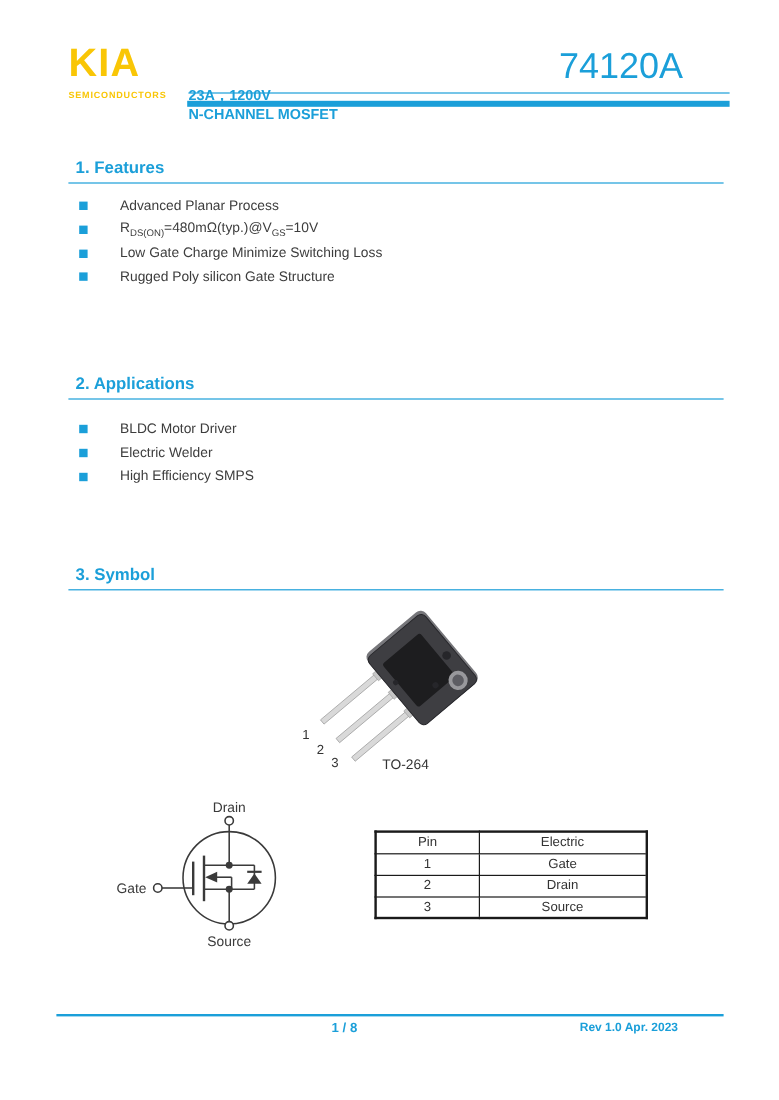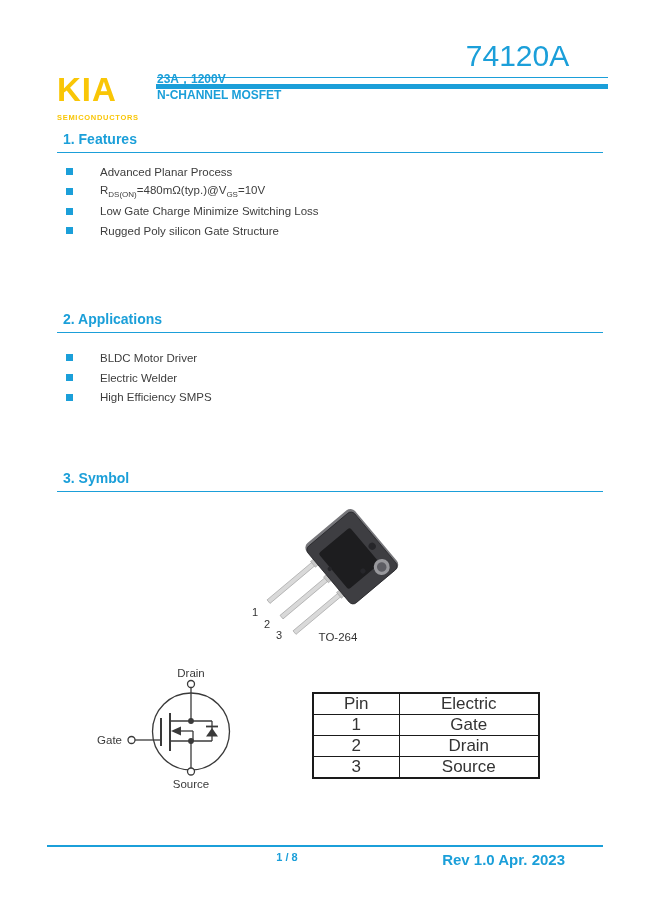--- a/index.html
+++ b/index.html
@@ -6,21 +6,21 @@
     --accent:#1B9FD9;
     --yellow:#F9C606;
     --ink:#3D3D3D;
   }
   *{box-sizing:border-box;margin:0;padding:0;}
   html,body{background:#fff;}
   body{font-family:"Liberation Sans","DejaVu Sans",sans-serif;}
   .page{position:relative;width:649px;height:917px;background:#fff;overflow:hidden;}
 
   
-  .logo{position:absolute;left:57px;top:36px;color:var(--yellow);margin-top:38px;}
+  .logo{position:absolute;left:57px;top:36px;color:var(--yellow);}
   .logo-main{font-size:33px;font-weight:bold;line-height:32px;letter-spacing:1px;}
   .logo-sub{font-size:7.5px;font-weight:bold;letter-spacing:0.7px;margin-top:7px;}
   .header-title{position:absolute;left:157px;top:37px;color:var(--accent);font-weight:bold;font-size:12px;line-height:15.5px;margin-top:35px;}
   .part-number{position:absolute;left:440px;top:41px;width:155px;text-align:center;font-size:30px;font-weight:400;color:var(--accent);line-height:30px;}
   .header-thin-line{position:absolute;left:157px;top:77px;width:451px;height:1px;background:var(--accent);}
   .header-thick-line{position:absolute;left:156px;top:84px;width:452px;height:5px;background:var(--accent);}
 
   
   .section-title{position:absolute;left:57px;width:546px;font-size:14px;font-weight:bold;color:var(--accent);
     padding:0 0 4px 6px;border-bottom:1px solid var(--accent);line-height:17px;}
@@ -34,30 +34,30 @@
   ul.bullet-list li{display:flex;align-items:center;height:19.7px;font-size:11.5px;color:var(--ink);white-space:nowrap;gap:13px;}
   .bullet{flex:0 0 auto;width:7px;height:7px;background:var(--accent);margin-right:14px;}
   sub{font-size:8px;}
 
   
   .package-svg{position:absolute;left:225px;top:498px;}
   .mosfet-svg{position:absolute;left:95px;top:660px;}
   svg text{font-family:"Liberation Sans","DejaVu Sans",sans-serif;}
 
   
-  .pin-table{position:absolute;left:312px;top:692px;border-collapse:collapse;font-size:17px;color:#333;
+  .pin-table{position:absolute;left:312px;top:692px;border-collapse:collapse;font-size:11px;color:#333;
     border:2px solid #1a1a1a;}
   .pin-table td{border:1px solid #1a1a1a;text-align:center;height:18px;padding:0;}
   .pin-table .col-pin{width:86px;}
   .pin-table .col-fn{width:140px;}
 
   
   .footer-line{position:absolute;left:47px;top:845px;width:556px;height:2px;background:var(--accent);}
   .footer-page{position:absolute;left:237px;top:851px;width:100px;text-align:center;font-size:11px;font-weight:bold;color:var(--accent);}
-  .footer-rev{position:absolute;left:415px;top:851px;width:150px;text-align:right;font-size:15px;font-weight:bold;color:var(--accent);}
+  .footer-rev{position:absolute;left:415px;top:851px;width:150px;text-align:right;font-size:10px;font-weight:bold;color:var(--accent);}
 </style>
 </head>
 <body>
 
 <div class="page">
 
   <div class="logo">
     <div class="logo-main">KIA</div>
     <div class="logo-sub">SEMICONDUCTORS</div>
   </div>

